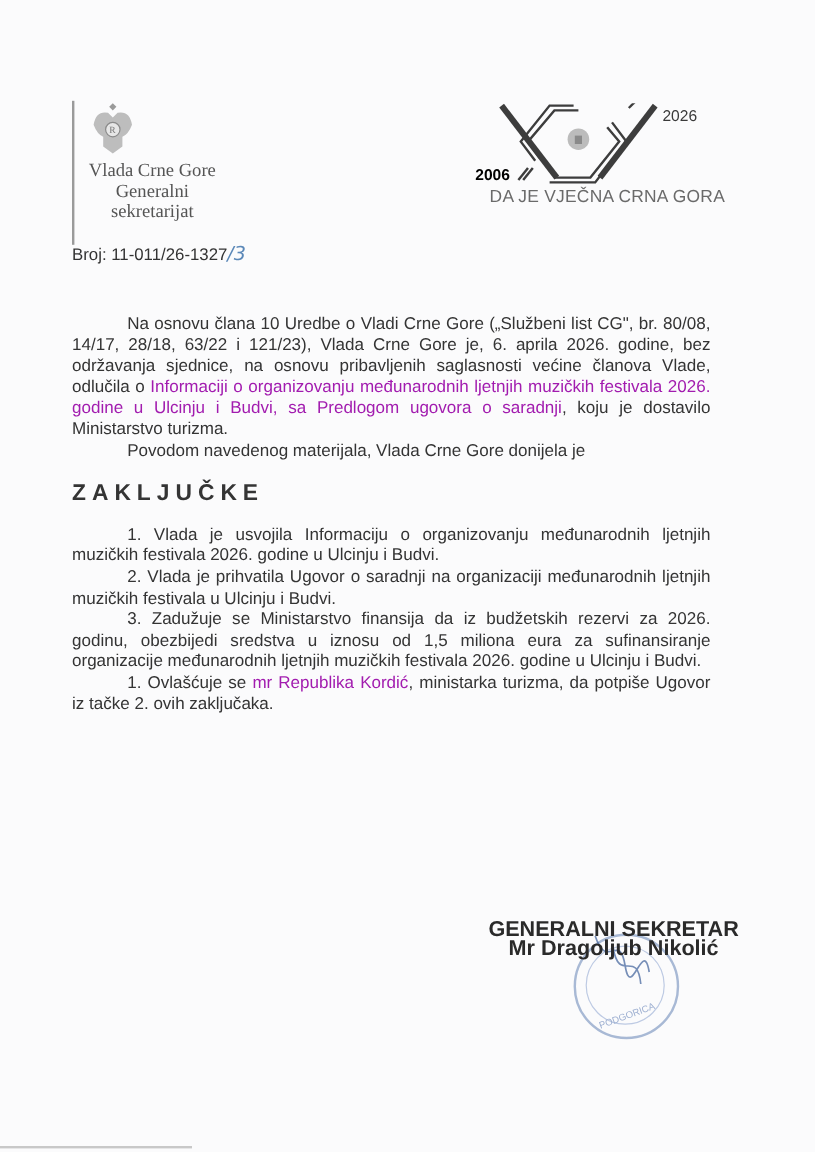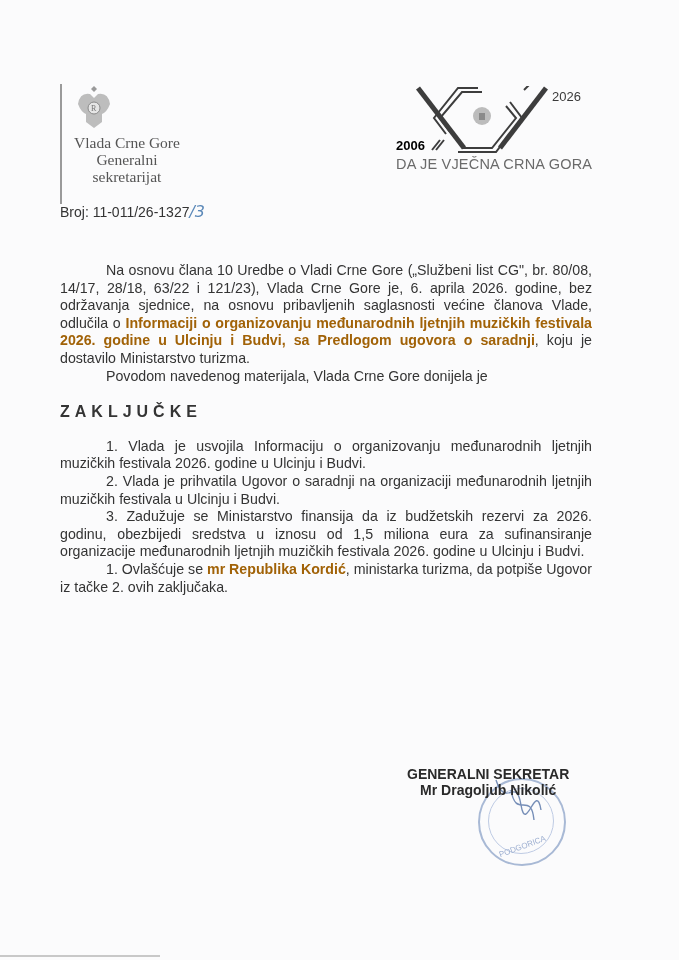--- a/index.html
+++ b/index.html
@@ -12,31 +12,31 @@
   }
   .page { position: absolute; left: 0; top: 0; width: 679px; height: 960px; background: #fbfbfc; }
   .letterhead { position: absolute; left: 60px; top: 82px; }
   .lh-bar { position: absolute; left: 0; top: 2px; width: 2px; height: 120px; background: #9a9a9a; }
   .lh-crest { position: absolute; left: 14px; top: 0; width: 40px; height: 50px; }
   .lh-text { position: absolute; left: 14px; top: 52px; font-family: "Liberation Serif", serif; font-size: 15.5px; line-height: 17px; color: #555; white-space: nowrap; text-align: center; }
   .anniv { position: absolute; left: 396px; top: 86px; width: 210px; height: 90px; }
   .anniv svg { position: absolute; left: 0; top: 0; }
   .anniv-2026 { position: absolute; left: 156px; top: 3px; font-size: 13px; font-weight: normal; color: #3a3a3a; }
   .anniv-2006 { position: absolute; left: 0px; top: 52px; font-size: 13px; font-weight: bold; color: #000000; }
-  .anniv-motto { position: absolute; left: 0px; top: 70px; font-size: 14.5px; color: #6a6a6a; letter-spacing: 0.2px; white-space: nowrap; }
+  .anniv-motto { position: absolute; left: 12px; top: 70px; font-size: 14.5px; color: #6a6a6a; letter-spacing: 0.2px; white-space: nowrap; }
   .meta-row { position: absolute; top: 202px; font-size: 14px; color: #333; white-space: nowrap; }
   .broj { left: 60px; }
   .hand { color: #5b88b8; font-family: "DejaVu Sans", sans-serif; font-size: 16px; font-style: italic; }
   .place-date { left: 380px; }
   .body { position: absolute; left: 60px; top: 262px; width: 532px; font-size: 14.2px; line-height: 17.6px; color: #343434; }
   .body p { margin: 0; text-align: justify; text-align-last: left; }
   .ind { text-indent: 46px; }
-  .b { font-weight: bold; color: #a16207; }
-  .heading { text-align: center; font-weight: bold; letter-spacing: 5px; font-size: 16px; margin: 18px 0 17px 0 !important; text-indent: 0; }
-  .sig { position: absolute; left: 407px; top: 766px; text-align: center; font-weight: bold; font-size: 14px; line-height: 16px; color: #2a2a2a; }
+  .b { font-weight: normal; color: #a21caf; }
+  .heading { text-align: center; font-weight: bold; letter-spacing: 5px; font-size: 19px; margin: 18px 0 17px 0 !important; text-indent: 0; }
+  .sig { position: absolute; left: 407px; top: 766px; text-align: center; font-weight: bold; font-size: 18px; line-height: 16px; color: #2a2a2a; }
   .stamp { position: absolute; left: 478px; top: 778px; width: 84px; height: 84px; border: 2px solid #8da3c8; border-radius: 50%; opacity: 0.75; }
   .stamp-inner { position: absolute; left: 8px; top: 8px; width: 64px; height: 64px; border: 1px solid #a9badb; border-radius: 50%; }
   .stamp-text { position: absolute; left: 18px; top: 62px; font-size: 8px; color: #7d95c2; transform: rotate(-20deg); }
   .signature-scribble { position: absolute; left: 486px; top: 770px; }
   .page-divider { position: absolute; left: 0; top: 955px; width: 160px; height: 2px; background: #c8c8c8; }
 </style>
 </head>
 <body>
 
 <div class="page">

